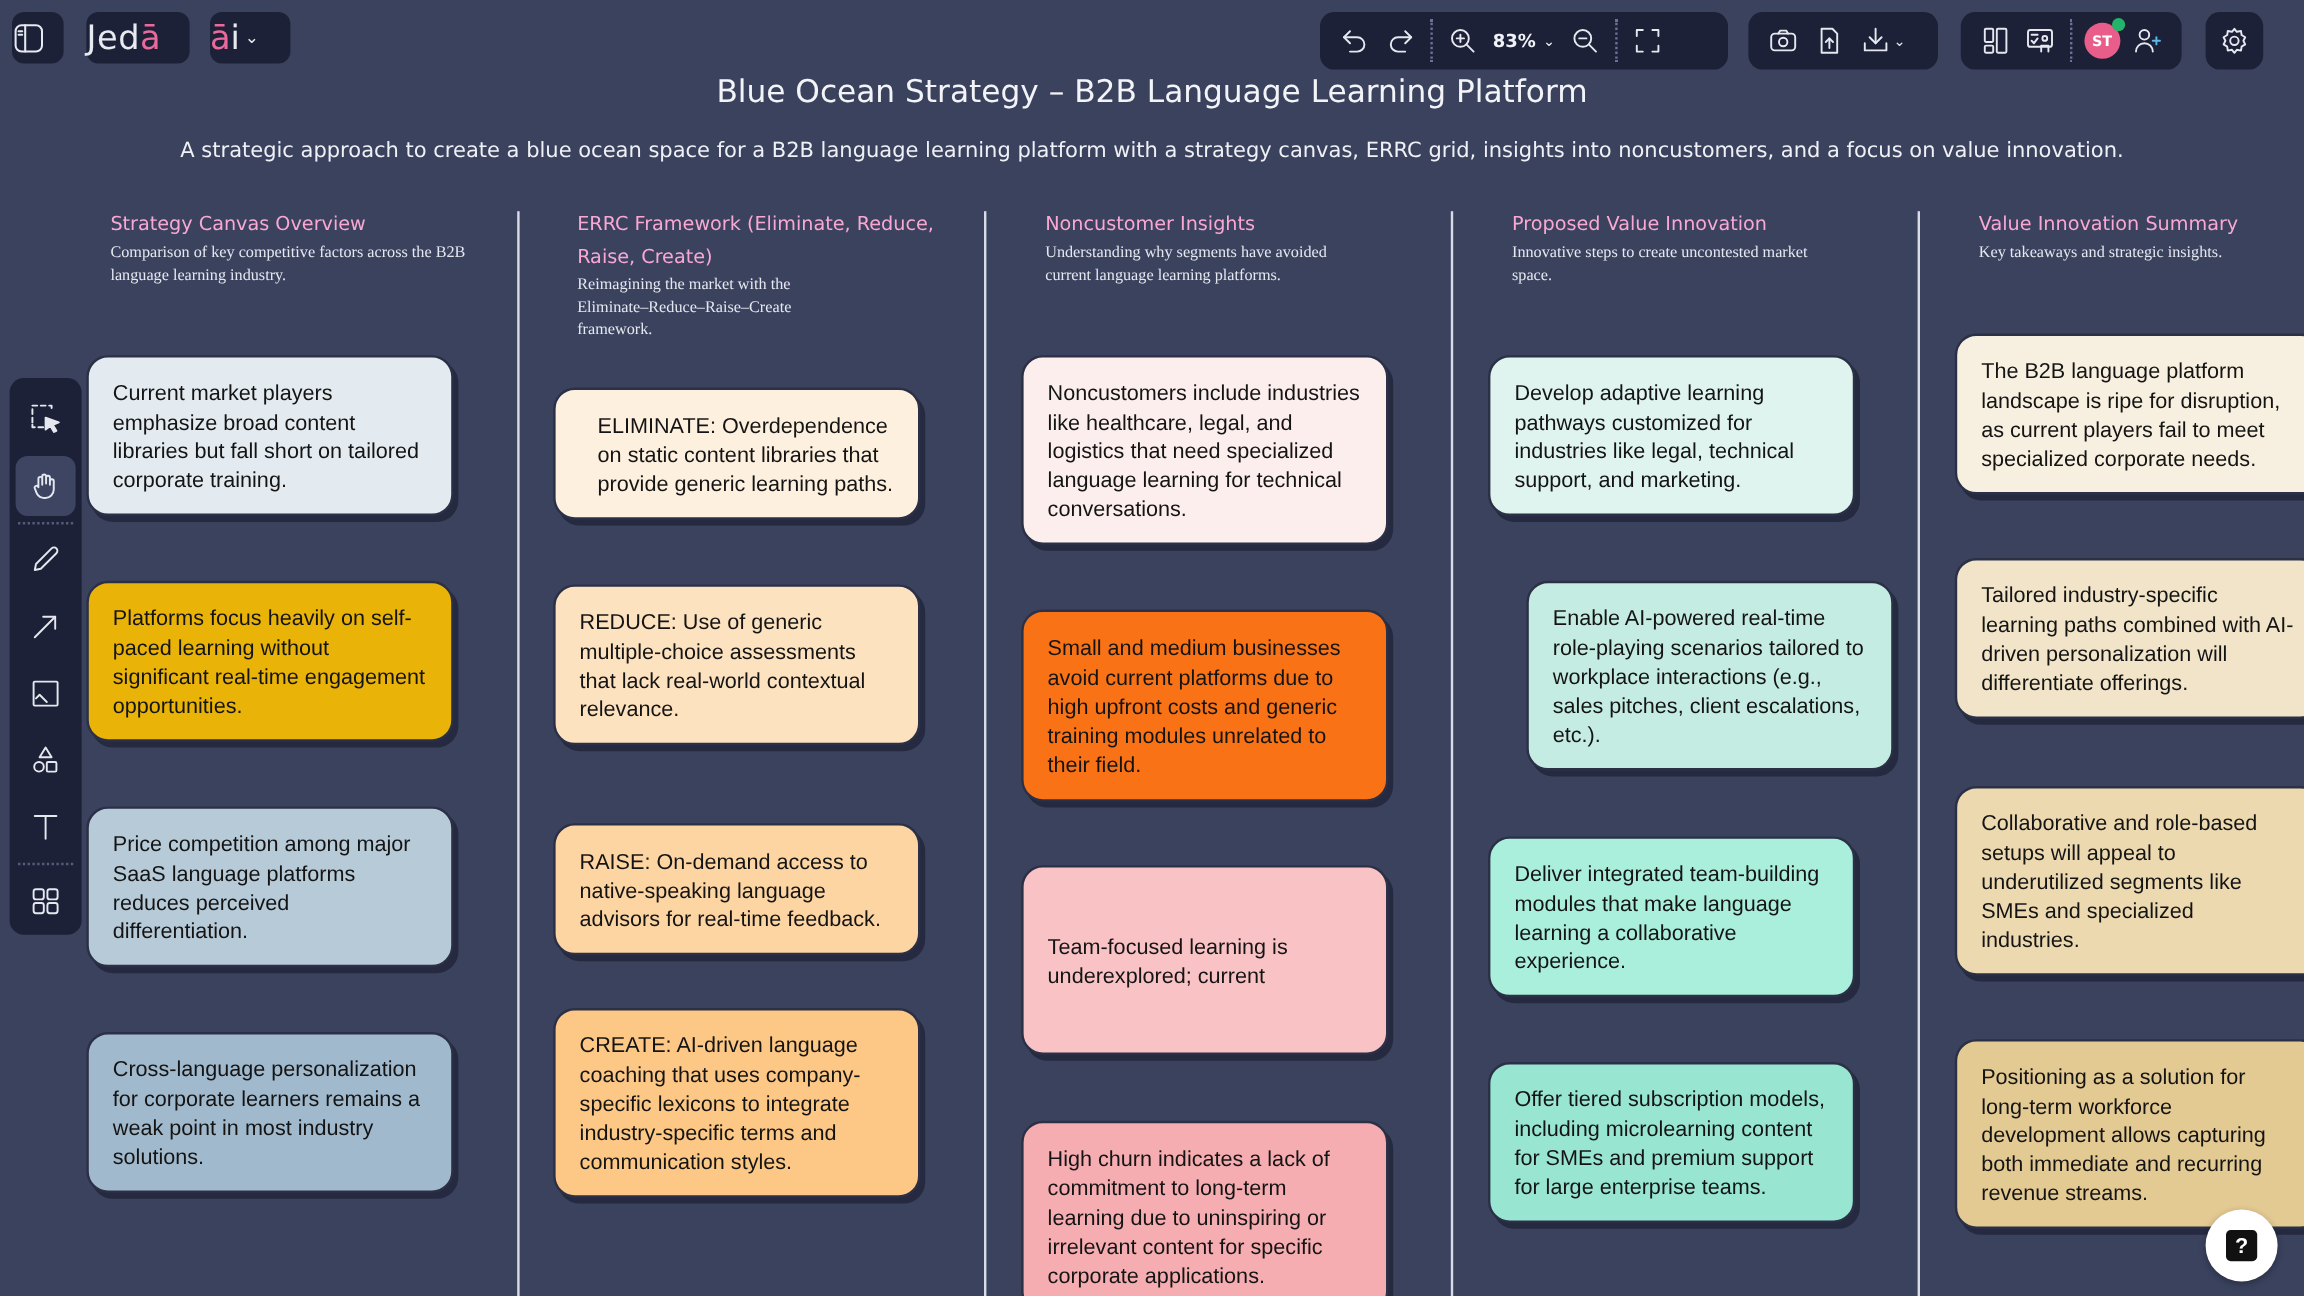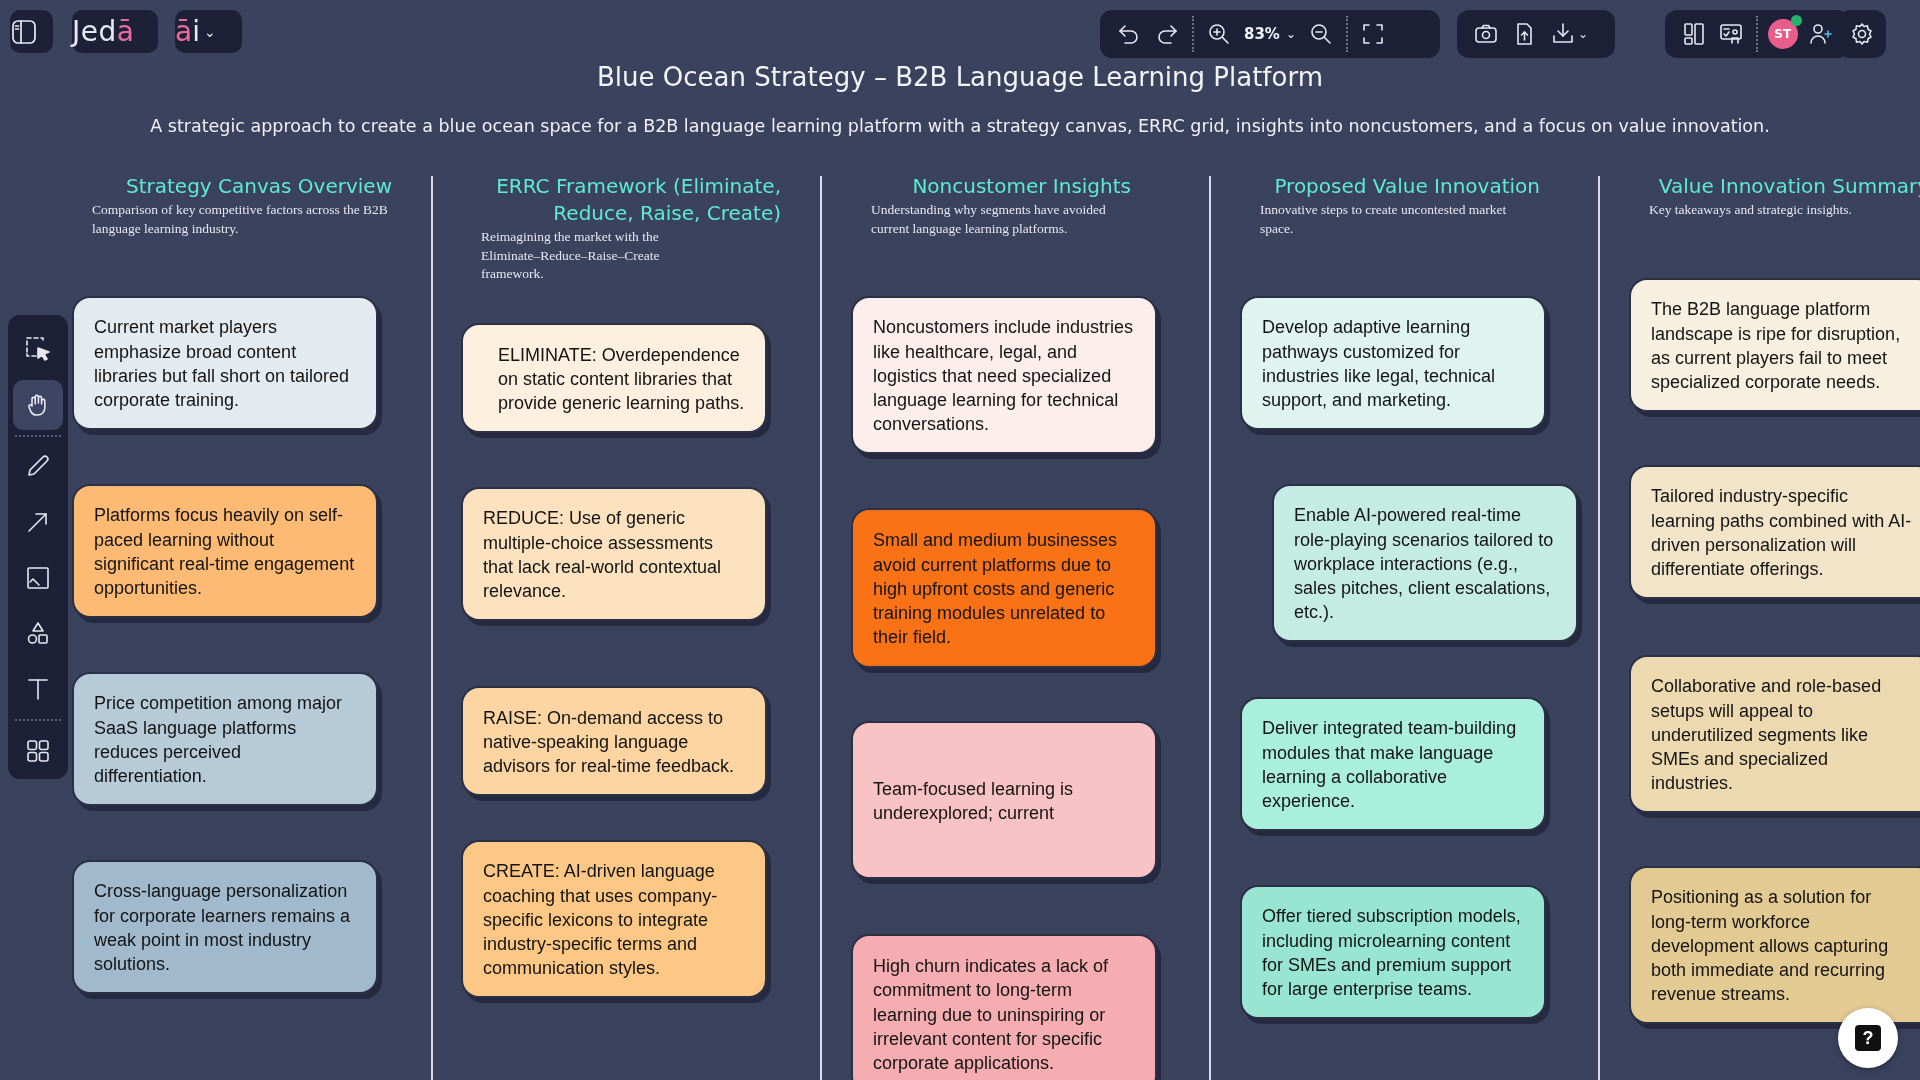--- a/index.html
+++ b/index.html
@@ -51,21 +51,21 @@
     position: absolute; top: 62px; left: 0; width: 1920px; text-align: center;
     font-family: "DejaVu Sans", sans-serif; font-size: 26px; color: #f3f4f8; font-weight: normal;
   }
   .page-subtitle {
     position: absolute; top: 116px; left: 0; width: 1920px; text-align: center;
     font-family: "DejaVu Sans", sans-serif; font-size: 17.5px; color: #f0f1f6;
   }
 
   
   .col-head { position: absolute; top: 173px; width: 320px; }
-  .col-title { font-family: "DejaVu Sans", sans-serif; font-size: 20px; color: #5eead4; line-height: 27px; text-align: right; }
+  .col-title { font-family: "DejaVu Sans", sans-serif; font-size: 16px; color: #f9a8d4; line-height: 27px; }
   .col-desc { font-family: Liberation Serif, serif; font-size: 13.5px; color: #e6e8f0; line-height: 18.5px; margin-top: 1px; }
   .divider { position: absolute; top: 176px; width: 2px; height: 904px; background: #d9dce6; }
 
   .card {
     position: absolute; width: 306px; border-radius: 18px;
     padding: 20px 18px 18px 20px;
     color: #141414; font-size: 18px; line-height: 24.3px;
     border: 2px solid #2b3046;
     box-shadow: 4px 5px 0 rgba(20,24,40,0.55);
     display: flex; align-items: center;
@@ -175,21 +175,21 @@
   <div class="tb-icon" style="width:52px;">
     <svg viewBox="0 0 26 26">
         <line x1="13" y1="3" x2="13" y2="15"></line>
         <path d="M8 10 L13 15 L18 10"></path>
         <path d="M4 15 V21 H22 V15"></path>
       </svg>
     <span style="font-size:12px;margin-left:2px;">⌄</span>
   </div>
 </div>
 
-<div class="tb-group" style="left:1634px; width:184px;margin-left:31px;">
+<div class="tb-group" style="left:1634px; width:184px;">
   <div class="tb-icon">
     <svg viewBox="0 0 26 26">
         <rect x="4" y="3" width="7" height="11" rx="1"></rect>
         <rect x="4" y="17" width="7" height="6" rx="1"></rect>
         <rect x="14" y="3" width="8" height="20" rx="1"></rect>
       </svg>
   </div>
   <div class="tb-icon">
     <svg viewBox="0 0 26 26">
         <rect x="3" y="4" width="20" height="14" rx="2"></rect>
@@ -250,21 +250,21 @@
 </div>
 
 <div class="divider" style="left:431px;"></div>
 <div class="divider" style="left:820px;"></div>
 <div class="divider" style="left:1209px;"></div>
 <div class="divider" style="left:1598px;"></div>
 
 <div class="card" style="left:72px; top:296px; height:134px; background:#e4ebf0;">
     <span>Current market players emphasize broad content libraries but fall short on tailored corporate training.</span>
   </div>
-<div class="card" style="left:72px; top:484px; height:134px; background:#fdba74;">
+<div class="card" style="left:72px; top:484px; height:134px; background:#eab308;">
     <span>Platforms focus heavily on self-paced learning without significant real-time engagement opportunities.</span>
   </div>
 <div class="card" style="left:72px; top:672px; height:134px; background:#b7cad8;">
     <span>Price competition among major SaaS language platforms reduces perceived differentiation.</span>
   </div>
 <div class="card" style="left:72px; top:860px; height:134px; background:#a1b9cc;">
     <span>Cross-language personalization for corporate learners remains a weak point in most industry solutions.</span>
   </div>
 
 <div class="card" style="left:461px; top:323px; height:110px; background:#fdf0df;padding-left:35px;">

